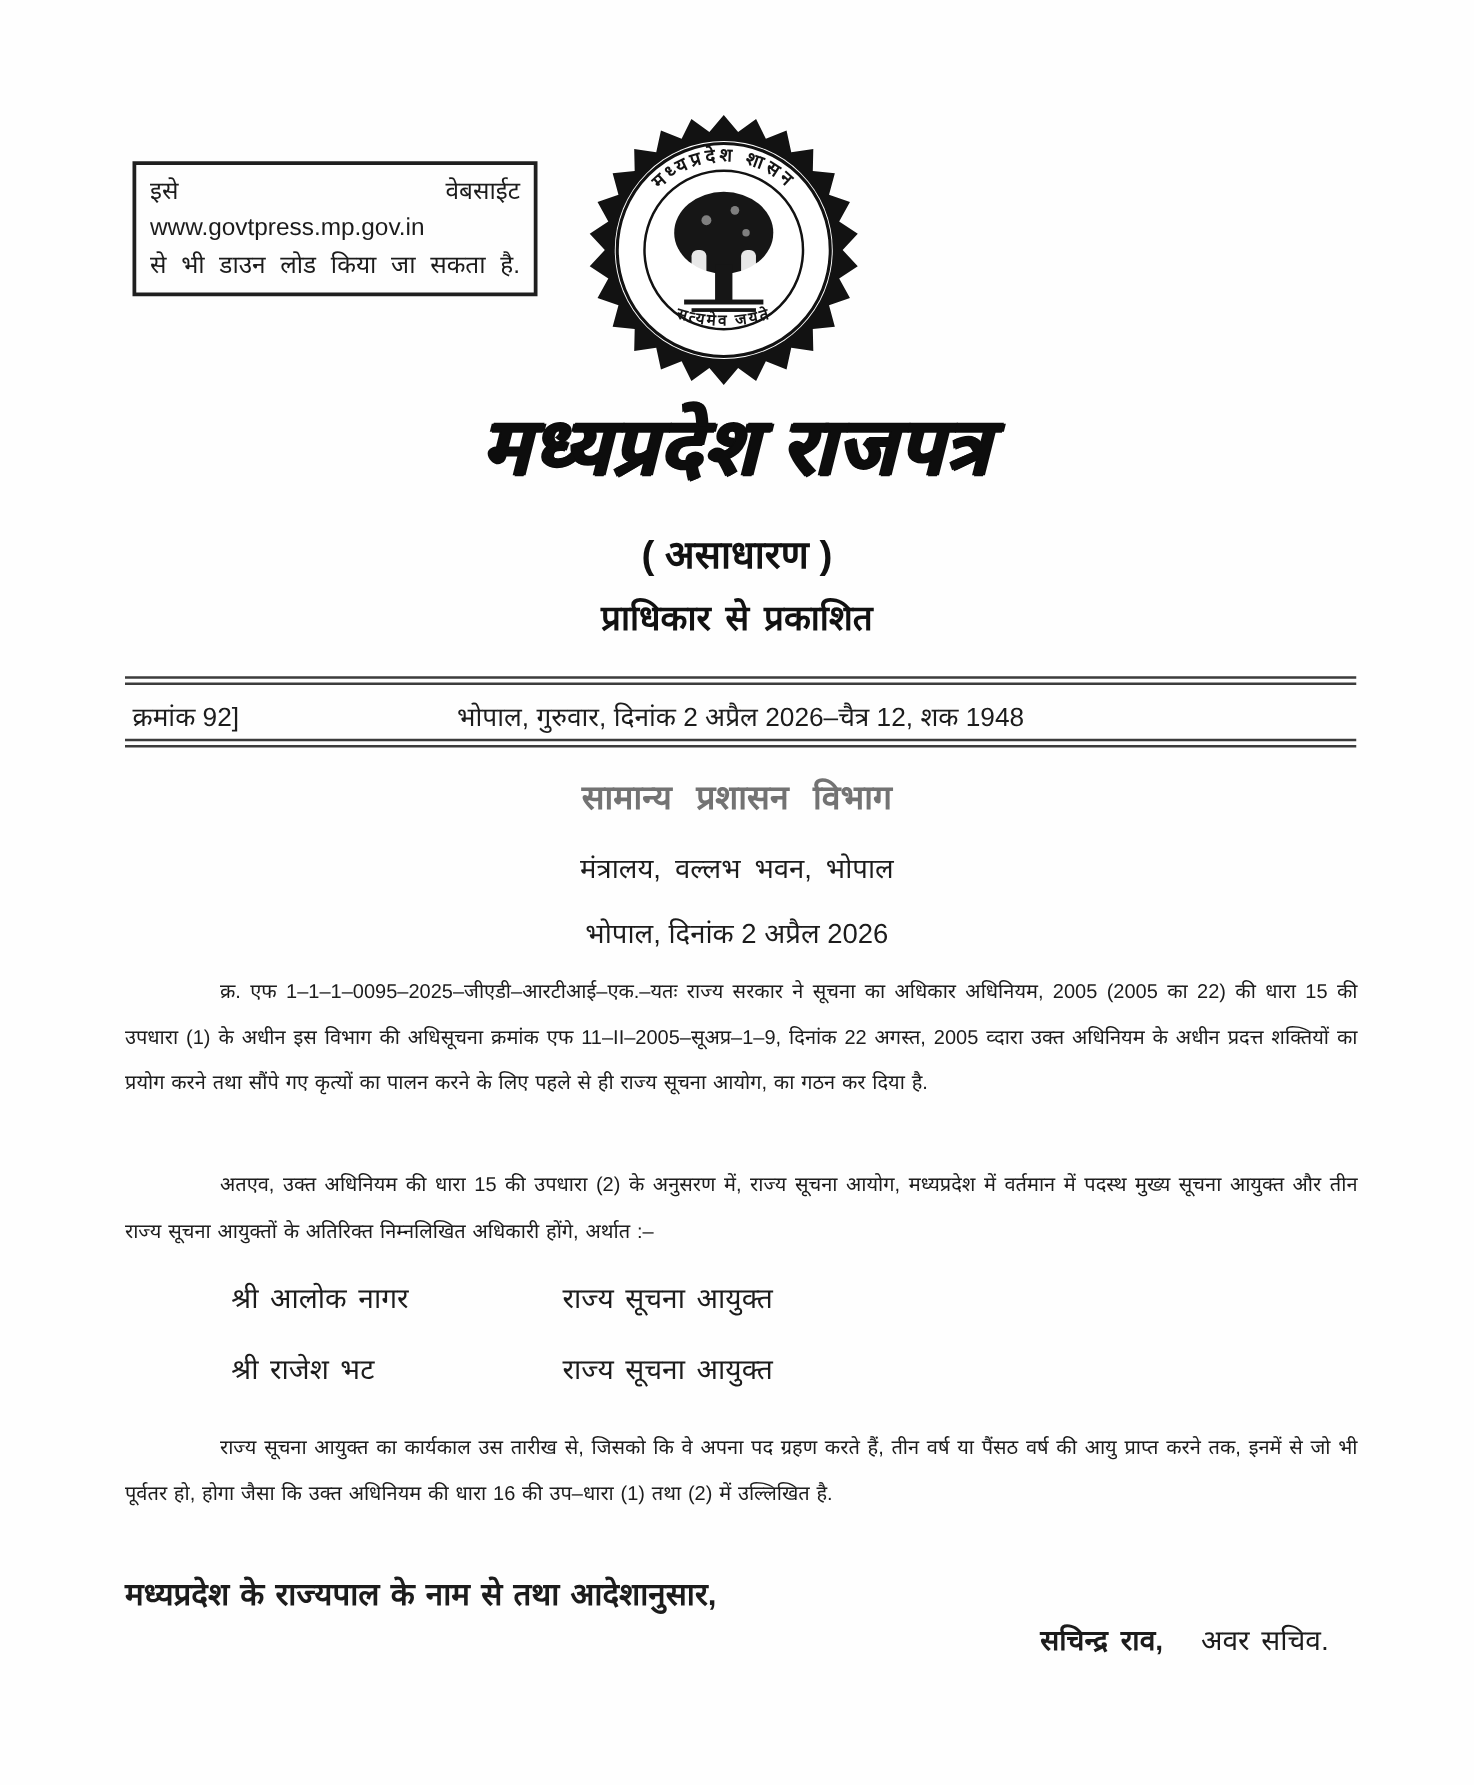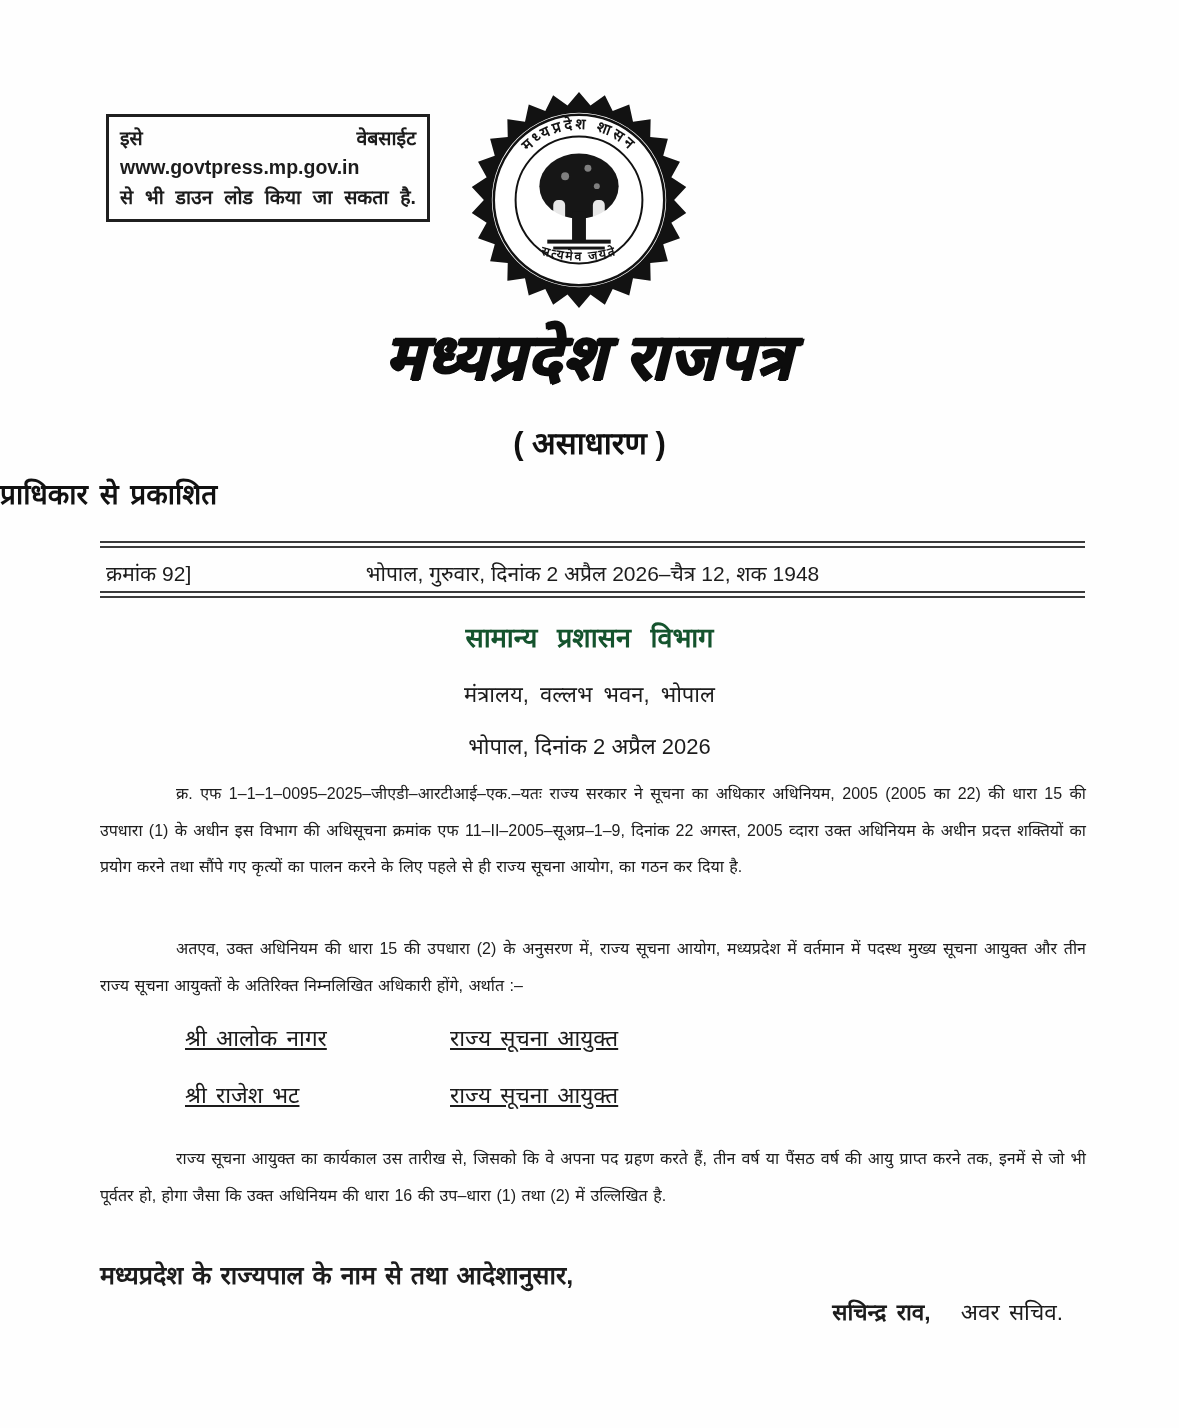--- a/index.html
+++ b/index.html
@@ -9,24 +9,24 @@
     background: #ffffff;
     color: var(--ink, #1c1c1c);
     font-family: "Liberation Sans", "DejaVu Sans", sans-serif;
     position: relative;
     overflow: hidden;
   }
   .page { position: relative; width: 1179px; height: 1428px; background: #fefefe; }
 
   
   .download-box {
-    position: absolute; left: 106px; top: 114px; width: 324px;
+    position: absolute; left: 106px; top: 129px; width: 324px;
     border: 3px solid #1f1f1f;
     padding: 7px 11px;
-    font-size: 19.5px; font-weight: bold; line-height: 1.5;
+    font-size: 19.5px; font-weight: normal; line-height: 1.5;
   }
   .download-box .ln { text-align: justify; text-align-last: justify; word-spacing: 2px; }
 
   
   .seal { position: absolute; left: 470px; top: 91px; width: 218px; height: 218px; }
   .seal-text {
     font-size: 15px; font-weight: bold; fill: #141414;
     letter-spacing: 3px; text-anchor: middle;
   }
   .seal-text-bottom { font-size: 12.5px; letter-spacing: 2px; }
@@ -39,54 +39,54 @@
     letter-spacing: 2px; color: #0d0d0d;
     text-shadow: 1.6px 0 0 currentColor, -1.6px 0 0 currentColor, 0 1px 0 currentColor, 0 -1px 0 currentColor;
     font-style: italic;
   }
   .masthead-subtitle {
     position: absolute; top: 421px; left: 0; width: 100%;
     text-align: center; font-size: 31px; font-weight: bold; color: #111;
   }
   .masthead-tagline {
     position: absolute; top: 474px; left: 0; width: 100%;
-    text-align: left; font-size: 28px; font-weight: bold; color: #111;
+    text-align: center; font-size: 28px; font-weight: bold; color: #111;
     word-spacing: 4px;
   }
 
   
   .rule { position: absolute; left: 100px; width: 985px; height: 7px;
     border-top: 2px solid #3c3c3c; border-bottom: 2px solid #3c3c3c; }
   .rule-top { top: 541px; }
   .rule-bottom { top: 591px; }
   .issue-row { position: absolute; left: 100px; top: 554px; width: 985px; height: 36px; font-size: 21px; }
   .issue-number { position: absolute; left: 6px; top: 5px; }
   .issue-dateline { position: absolute; left: 0; top: 5px; width: 100%; text-align: center; }
 
   
   .dept-name {
     position: absolute; top: 618px; left: 0; width: 100%; text-align: center;
-    font-size: 27px; font-weight: bold; word-spacing: 12px; color: #14532d;
+    font-size: 27px; font-weight: bold; word-spacing: 12px; color: #737373;
   }
   .dept-address { position: absolute; top: 678px; left: 0; width: 100%; text-align: center; font-size: 22px; word-spacing: 5px; }
   .dept-dateline { position: absolute; top: 730px; left: 0; width: 100%; text-align: center; font-size: 22px; }
 
   
   .para {
     position: absolute; left: 100px; width: 986px;
     font-size: 16px; line-height: 36.5px; text-align: justify;
     text-indent: 76px; word-spacing: 1px;
   }
   .para-1 { top: 776px; }
   .para-2 { top: 931px; }
   .para-3 { top: 1141px; }
 
   
   .officers { position: absolute; left: 185px; top: 1022px; width: 860px; font-size: 22.5px; }
-  .officer-row { display: flex; margin-bottom: 26px; text-decoration: underline; }
+  .officer-row { display: flex; margin-bottom: 26px; }
   .officer-name { width: 265px; word-spacing: 3px; }
   .officer-designation { word-spacing: 3px; }
 
   
   .closing-authority {
     position: absolute; left: 100px; top: 1257px; width: 985px;
     text-align: left; padding-right: 74px; font-size: 25px; word-spacing: 2px; font-weight: bold;
   }
   .closing-signature {
     position: absolute; left: 100px; top: 1296px; width: 985px;

